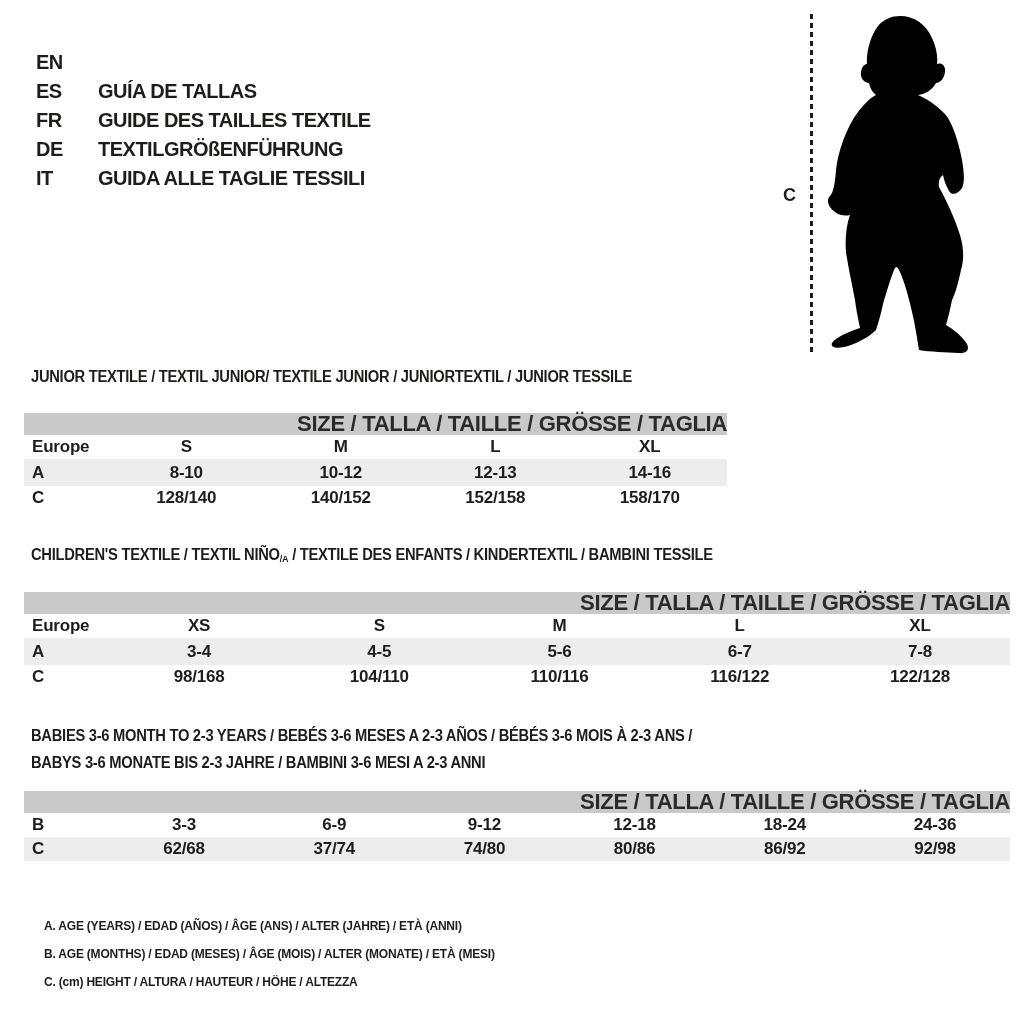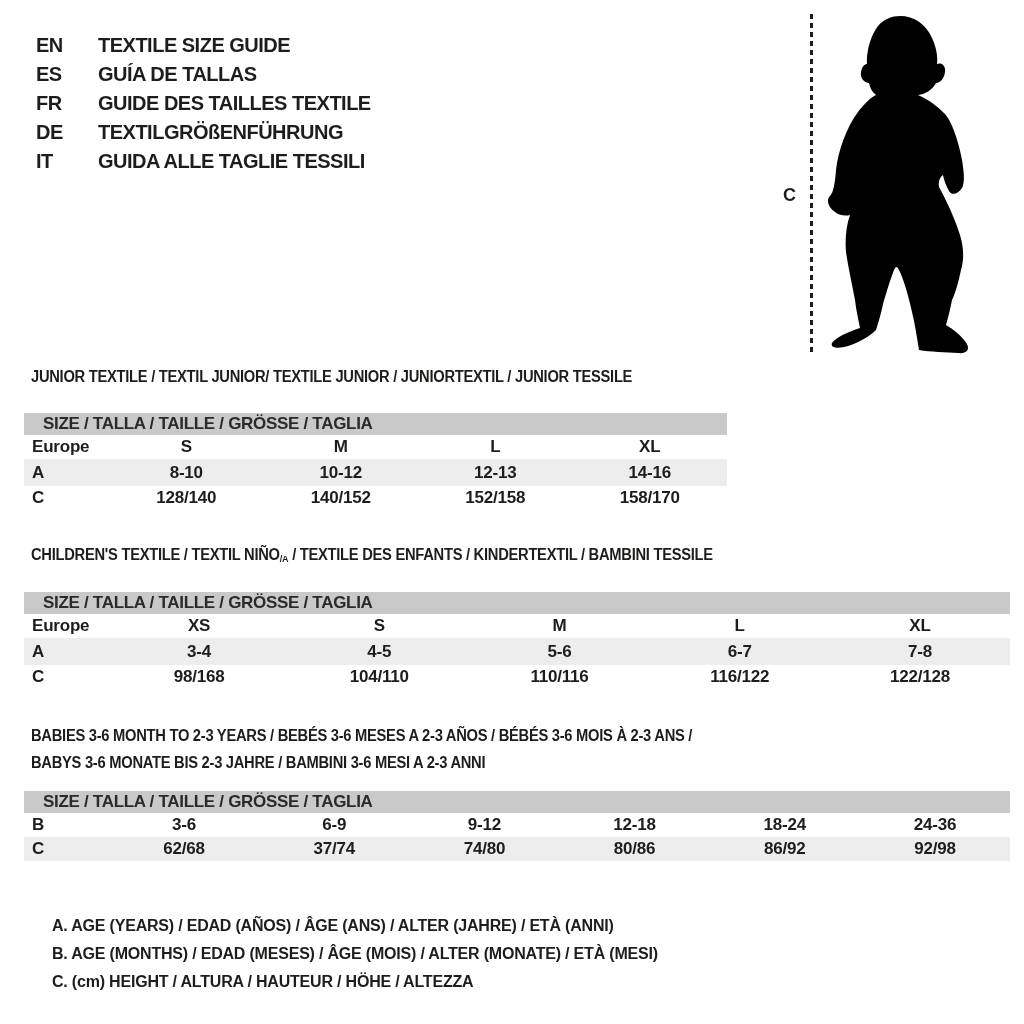--- a/index.html
+++ b/index.html
@@ -15,62 +15,61 @@
     position:relative;
     width:1024px;height:1024px;
     background:var(--page-bg,#fff);
     font-family:"Liberation Sans", sans-serif;
     font-weight:bold;
     color:var(--text,#1d1d1b);
     overflow:hidden;
     margin:0 auto;
   }
   
-  .lang-block{position:absolute;left:36px;top:31px;}
+  .lang-block{position:absolute;left:36px;top:48px;}
   .lang-row{display:flex;height:29px;line-height:29px;font-size:20px;letter-spacing:-0.5px;}
   .lang-code{width:62px;}
   
   .dotline{
     position:absolute;left:810px;top:14px;width:3px;height:342px;
     background:repeating-linear-gradient(to bottom,var(--text,#111) 0 5px,transparent 5px 9px);
   }
   .height-label{position:absolute;left:783px;top:185px;font-size:18px;line-height:20px;}
   .baby-svg{position:absolute;left:820px;top:4px;width:160px;height:356px;}
   
   .sec-heading{
     position:absolute;left:31px;font-size:16px;line-height:20px;
     letter-spacing:-0.3px;white-space:nowrap;
     transform:scaleX(0.92);transform-origin:0 50%;
   }
   .sub{font-size:0.62em;vertical-align:-0.25em;}
   
   .sizetable{position:absolute;left:24px;}
   .thead{
     background:var(--table-header-bg,#c9c9c9);
-    height:22px;line-height:22px;font-size:17px;letter-spacing:-0.3px;
-    padding-left:19px;color:#2a2a2a;
+    height:22px;line-height:22px;font-size:22px;letter-spacing:-0.3px;
+    padding-left:19px;color:#2a2a2a;text-align:right;
   }
   .trow{display:flex;font-size:17px;letter-spacing:-0.2px;align-items:center;}
   .trow.alt{background:var(--row-alt-bg,#ededed);}
   .tlabel{width:85px;padding-left:8px;}
   .tcell{flex:1;text-align:center;}
   .h28{height:24px;}
   .h27{height:27px;}
   
-  .footnote{position:absolute;left:52px;font-size:16px;line-height:18px;letter-spacing:-0.2px;white-space:nowrap;}
+  .footnote{position:absolute;left:44px;font-size:12px;line-height:18px;letter-spacing:-0.2px;white-space:nowrap;}
 </style>
 </head>
 <body>
 
 <div class="page">
 
   <div class="lang-block">
     <div class="lang-row">
       <span class="lang-code">EN</span>
-      <span class="lang-label">TEXTILE SIZE GUIDE</span>
     </div>
     <div class="lang-row">
       <span class="lang-code">ES</span>
       <span class="lang-label">GUÍA DE TALLAS</span>
     </div>
     <div class="lang-row">
       <span class="lang-code">FR</span>
       <span class="lang-label">GUIDE DES TAILLES TEXTILE</span>
     </div>
     <div class="lang-row">
@@ -183,21 +182,21 @@
       <div class="tcell">122/128</div>
     </div>
   </div>
 
   <div class="sec-heading" style="top:726px;">BABIES 3-6 MONTH TO 2-3 YEARS / BEBÉS 3-6 MESES A 2-3 AÑOS / BÉBÉS 3-6 MOIS À 2-3 ANS /</div>
   <div class="sec-heading" style="top:753px;">BABYS 3-6 MONATE BIS 2-3 JAHRE / BAMBINI 3-6 MESI A 2-3 ANNI</div>
   <div class="sizetable" style="top:791px;width:986px;">
     <div class="thead">SIZE / TALLA / TAILLE / GRÖSSE / TAGLIA</div>
     <div class="trow h28">
       <div class="tlabel">B</div>
-      <div class="tcell">3-6</div>
+      <div class="tcell">3-3</div>
       <div class="tcell">6-9</div>
       <div class="tcell">9-12</div>
       <div class="tcell">12-18</div>
       <div class="tcell">18-24</div>
       <div class="tcell">24-36</div>
     </div>
     <div class="trow h28 alt">
       <div class="tlabel">C</div>
       <div class="tcell">62/68</div>
       <div class="tcell">37/74</div>

